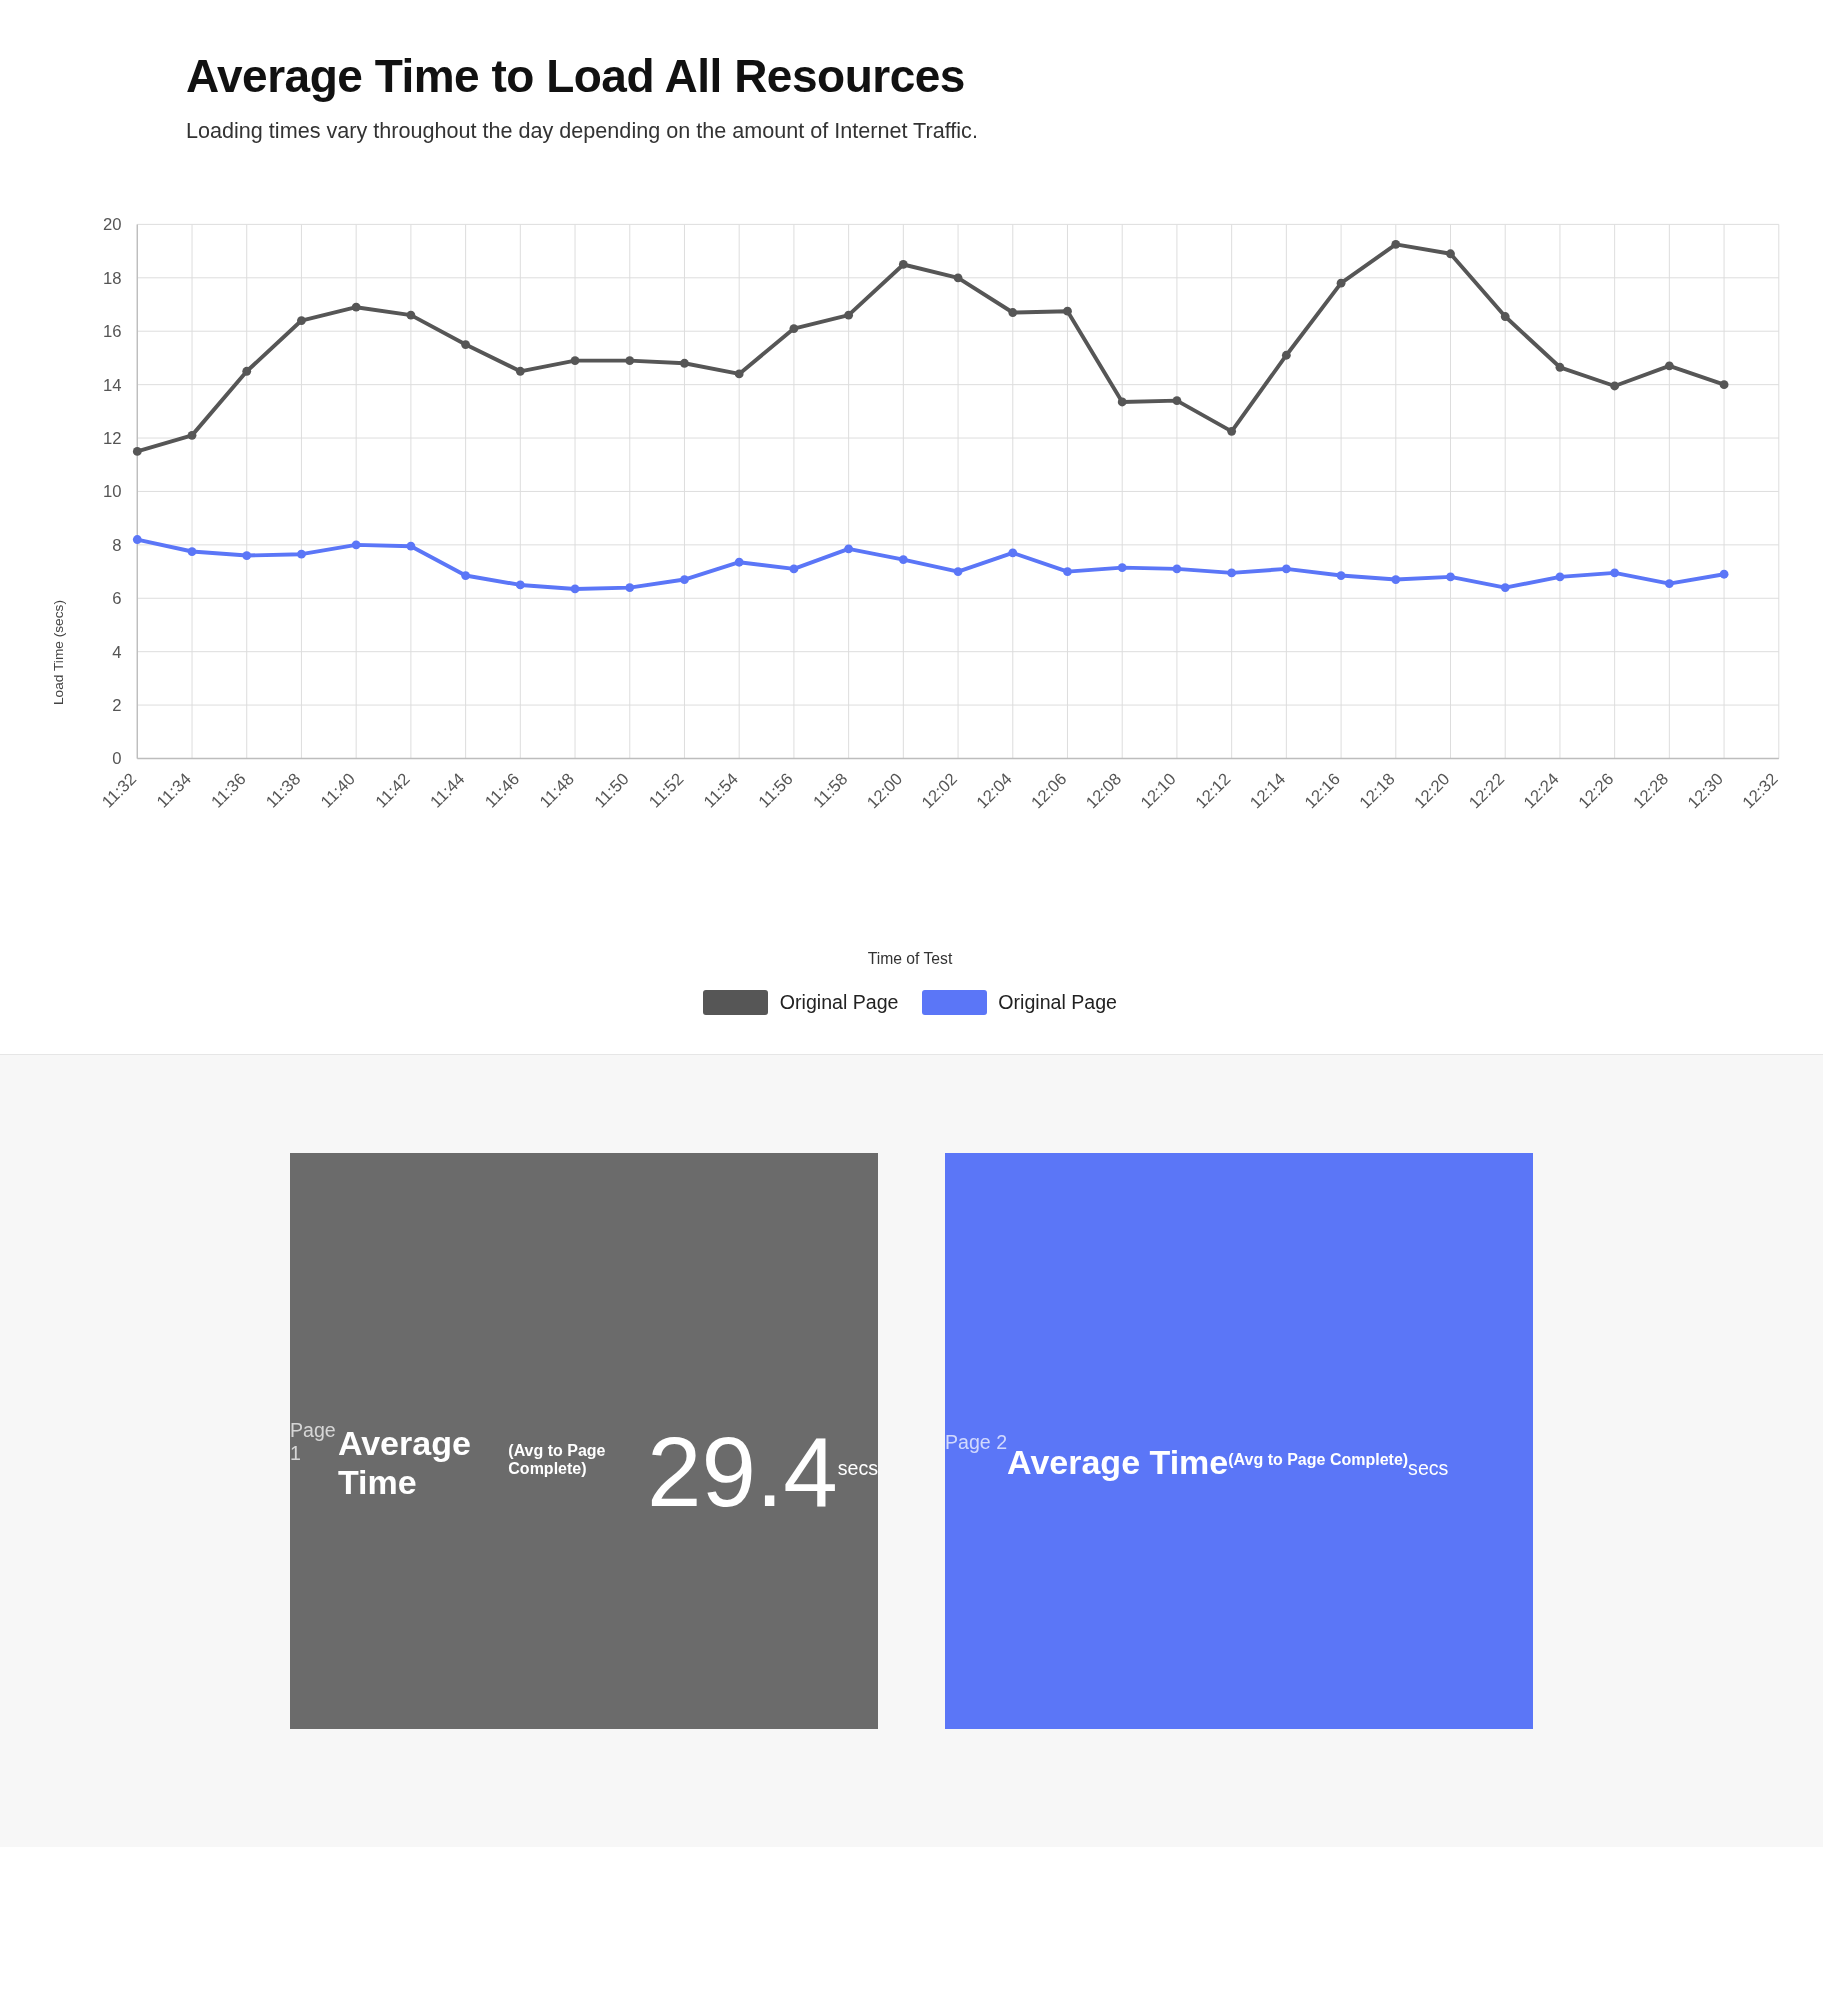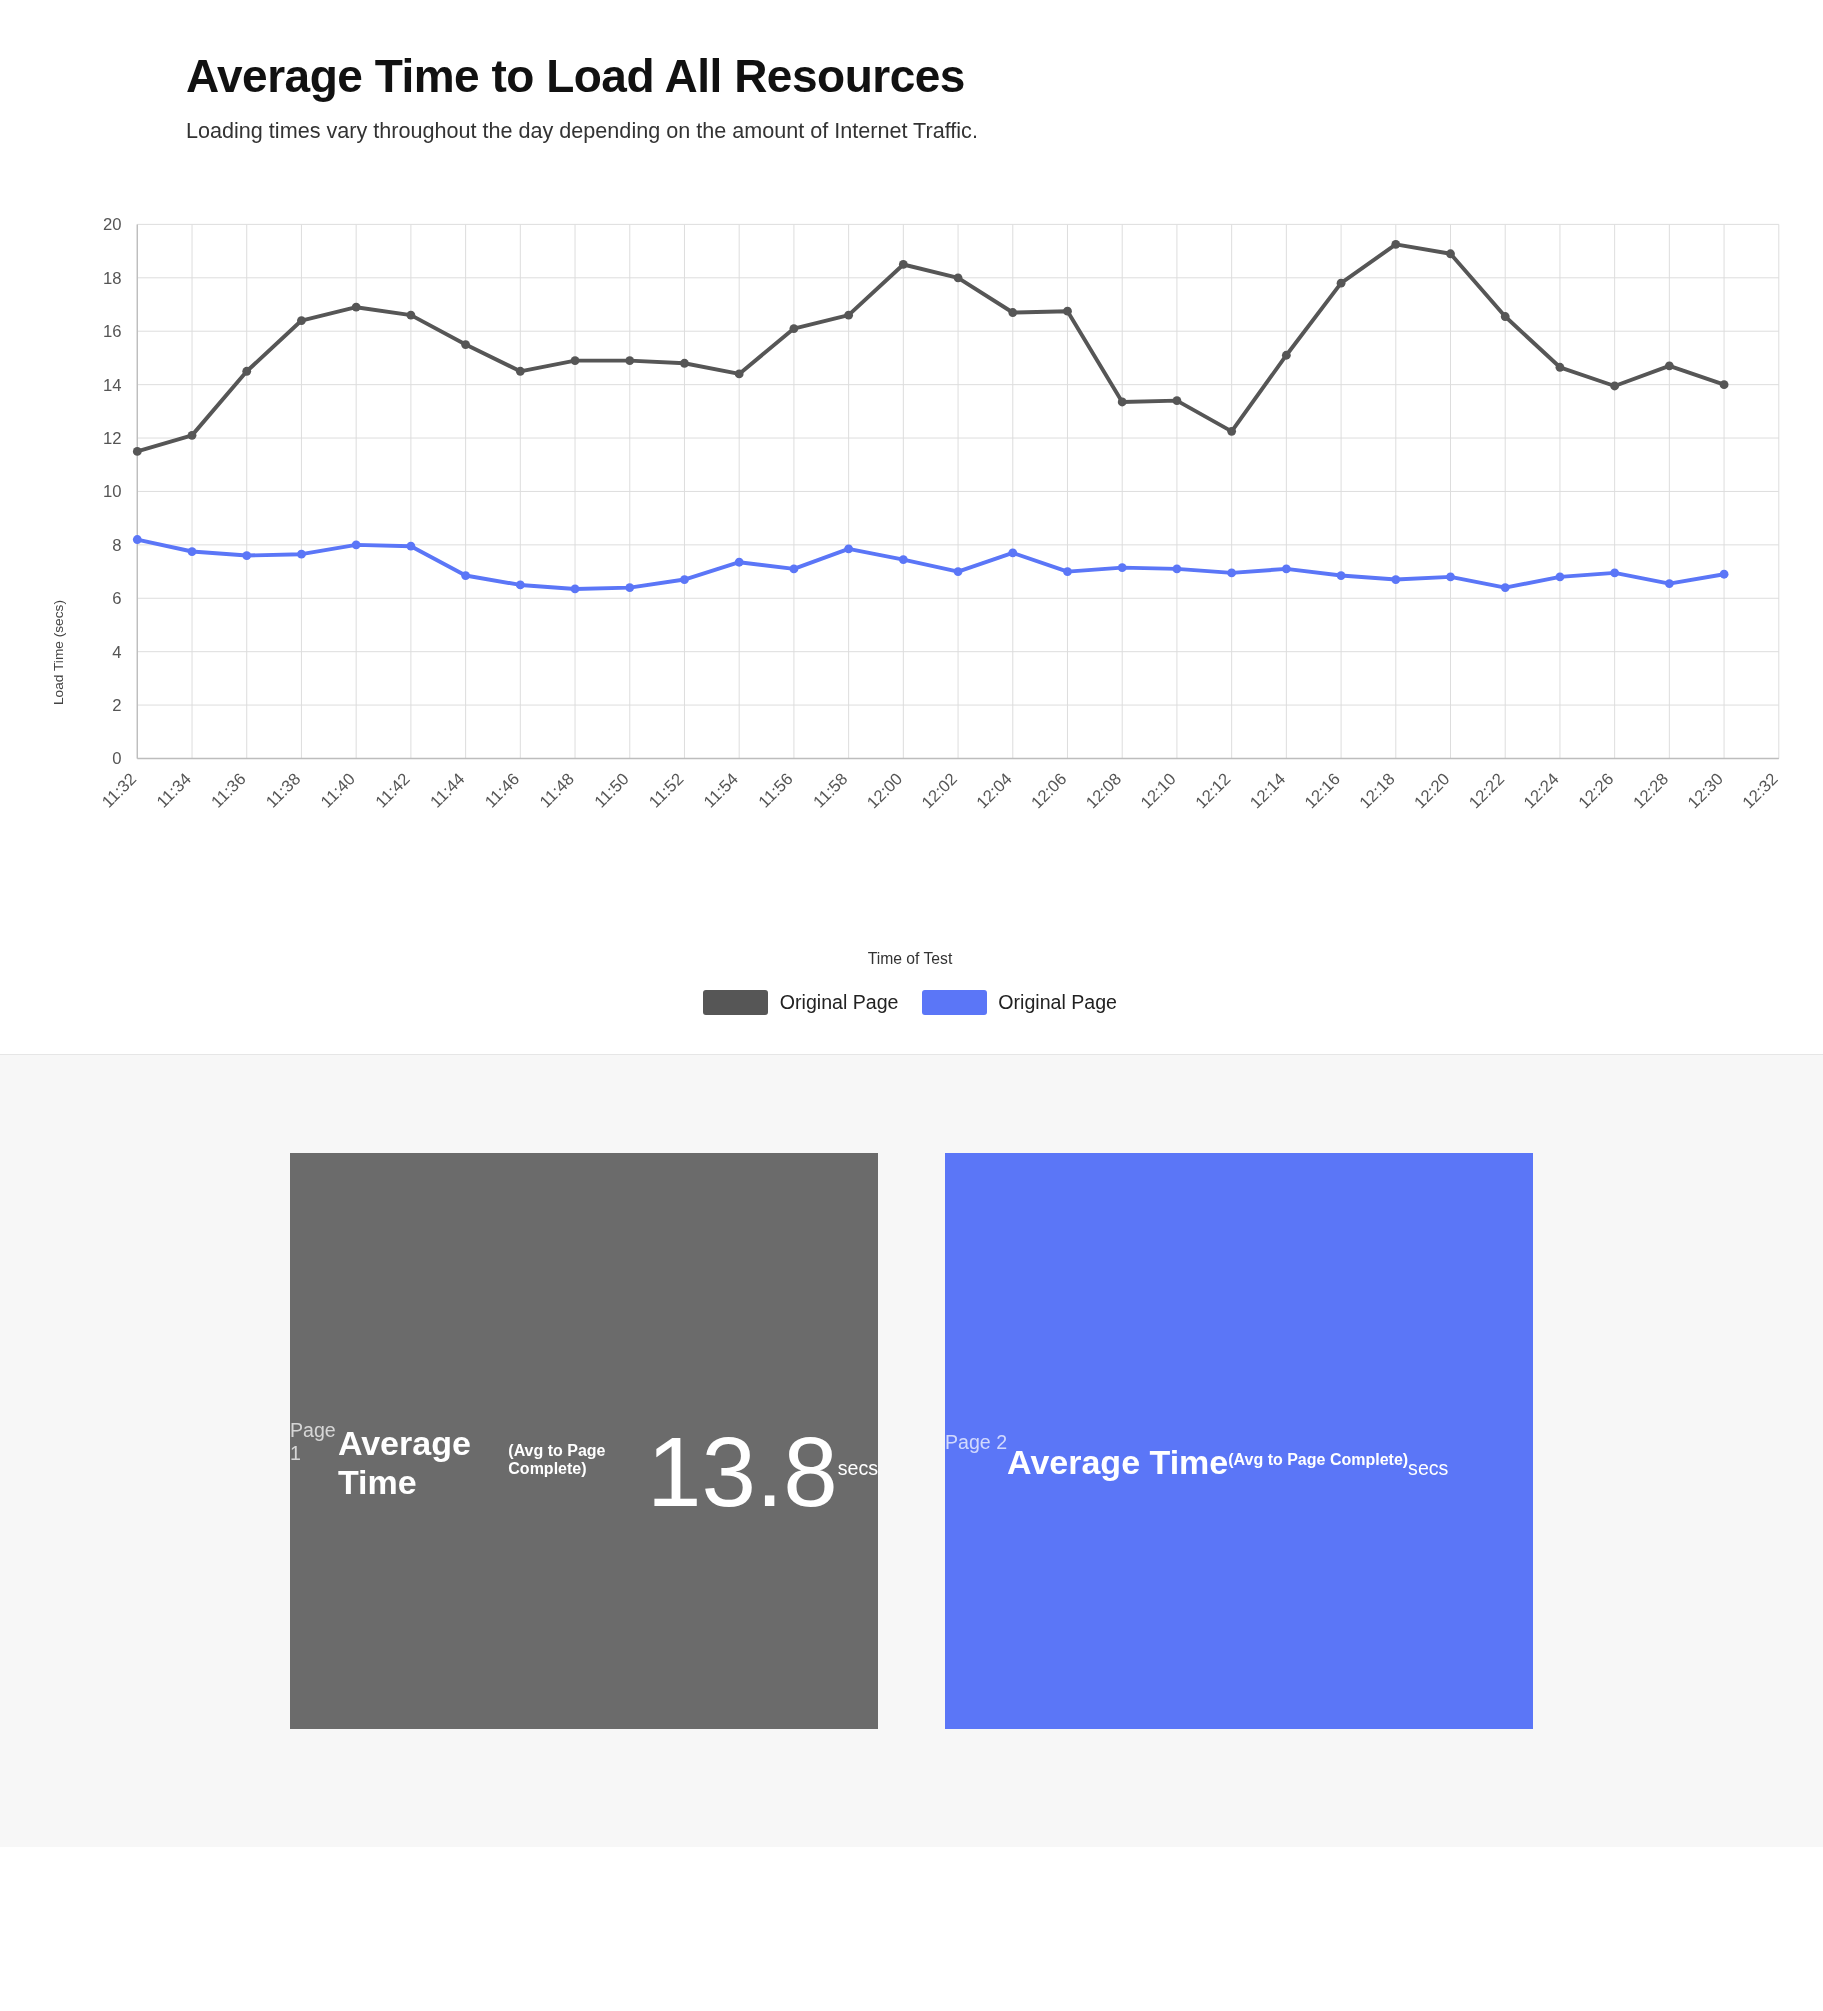--- a/index.html
+++ b/index.html
@@ -286,21 +286,21 @@
       <span class="legend-text">Original Page</span>
     </div>
   </div>
 </div>
 
 <div class="cards-panel">
   <div class="card" id="card0" style="background: rgb(107, 107, 107);">
     <div class="card-label">Page 1</div>
     <div class="card-heading">Average Time</div>
     <div class="card-sub">(Avg to Page Complete)</div>
-    <div class="card-value">13.8</div>
+    <div class="card-value">29.4</div>
     <div class="card-units">secs</div>
   </div>
   <div class="card" id="card1" style="background: rgb(91, 118, 247);">
     <div class="card-label">Page 2</div>
     <div class="card-heading">Average Time</div>
     <div class="card-sub">(Avg to Page Complete)</div>
     <div class="card-units">secs</div>
   </div>
 </div>
 

